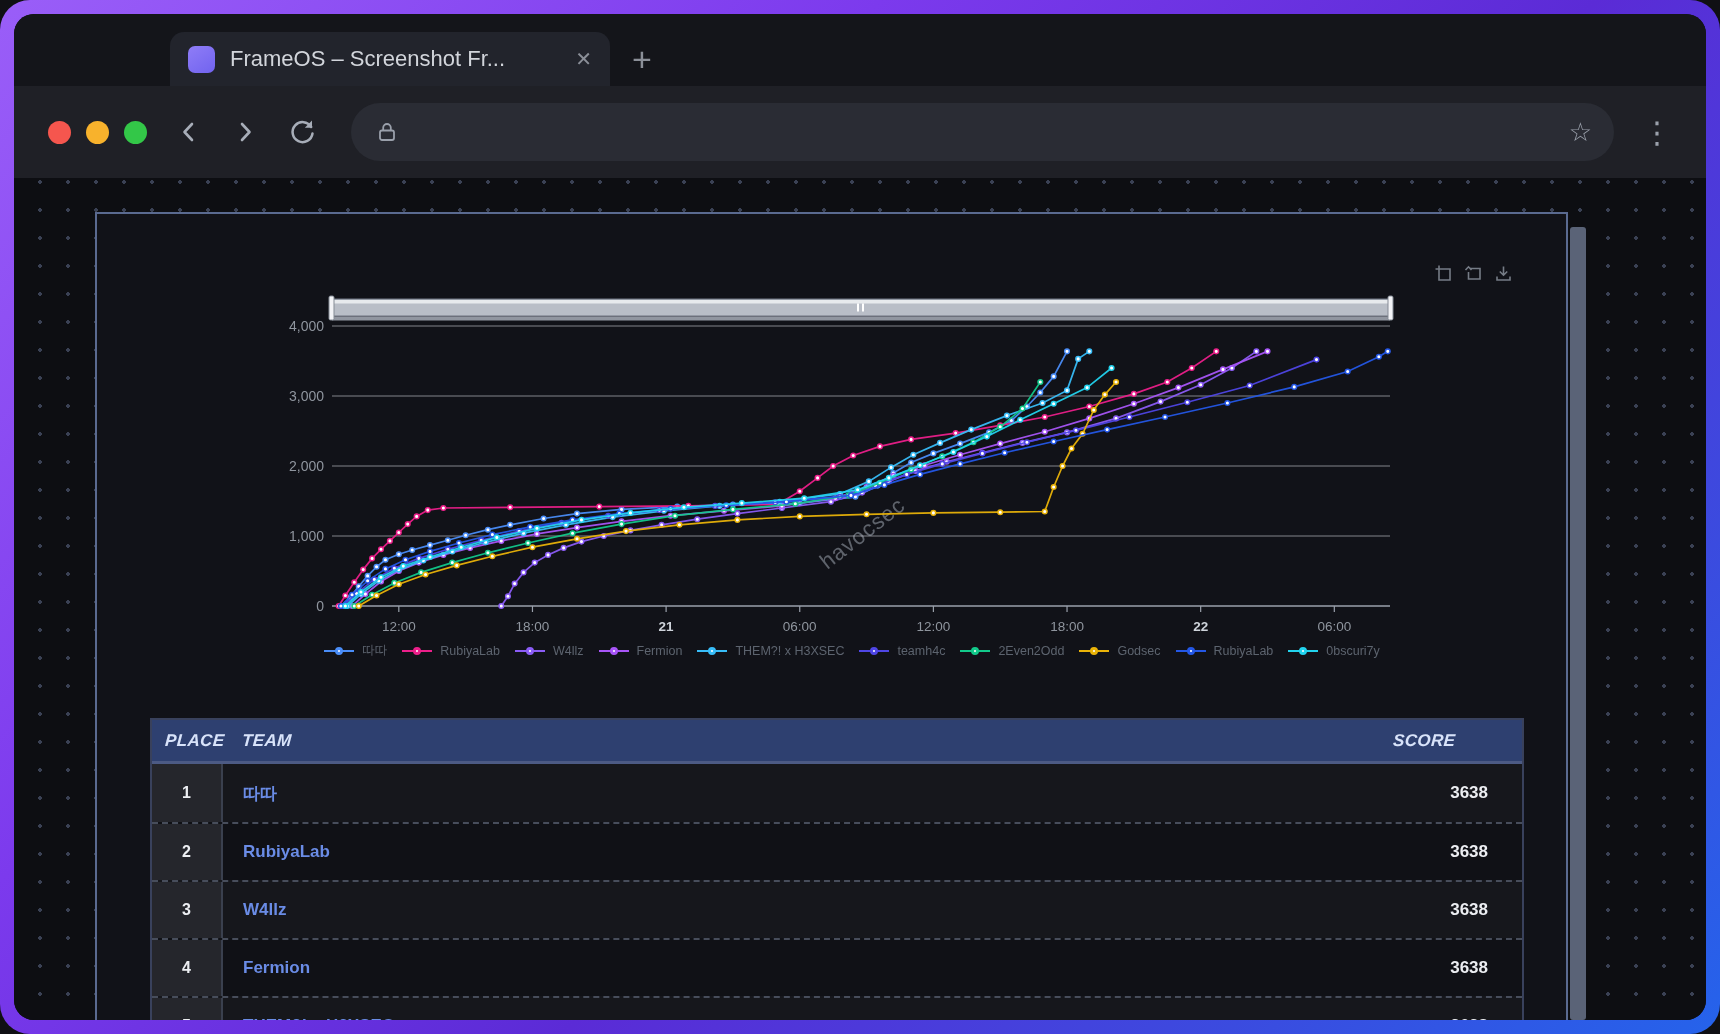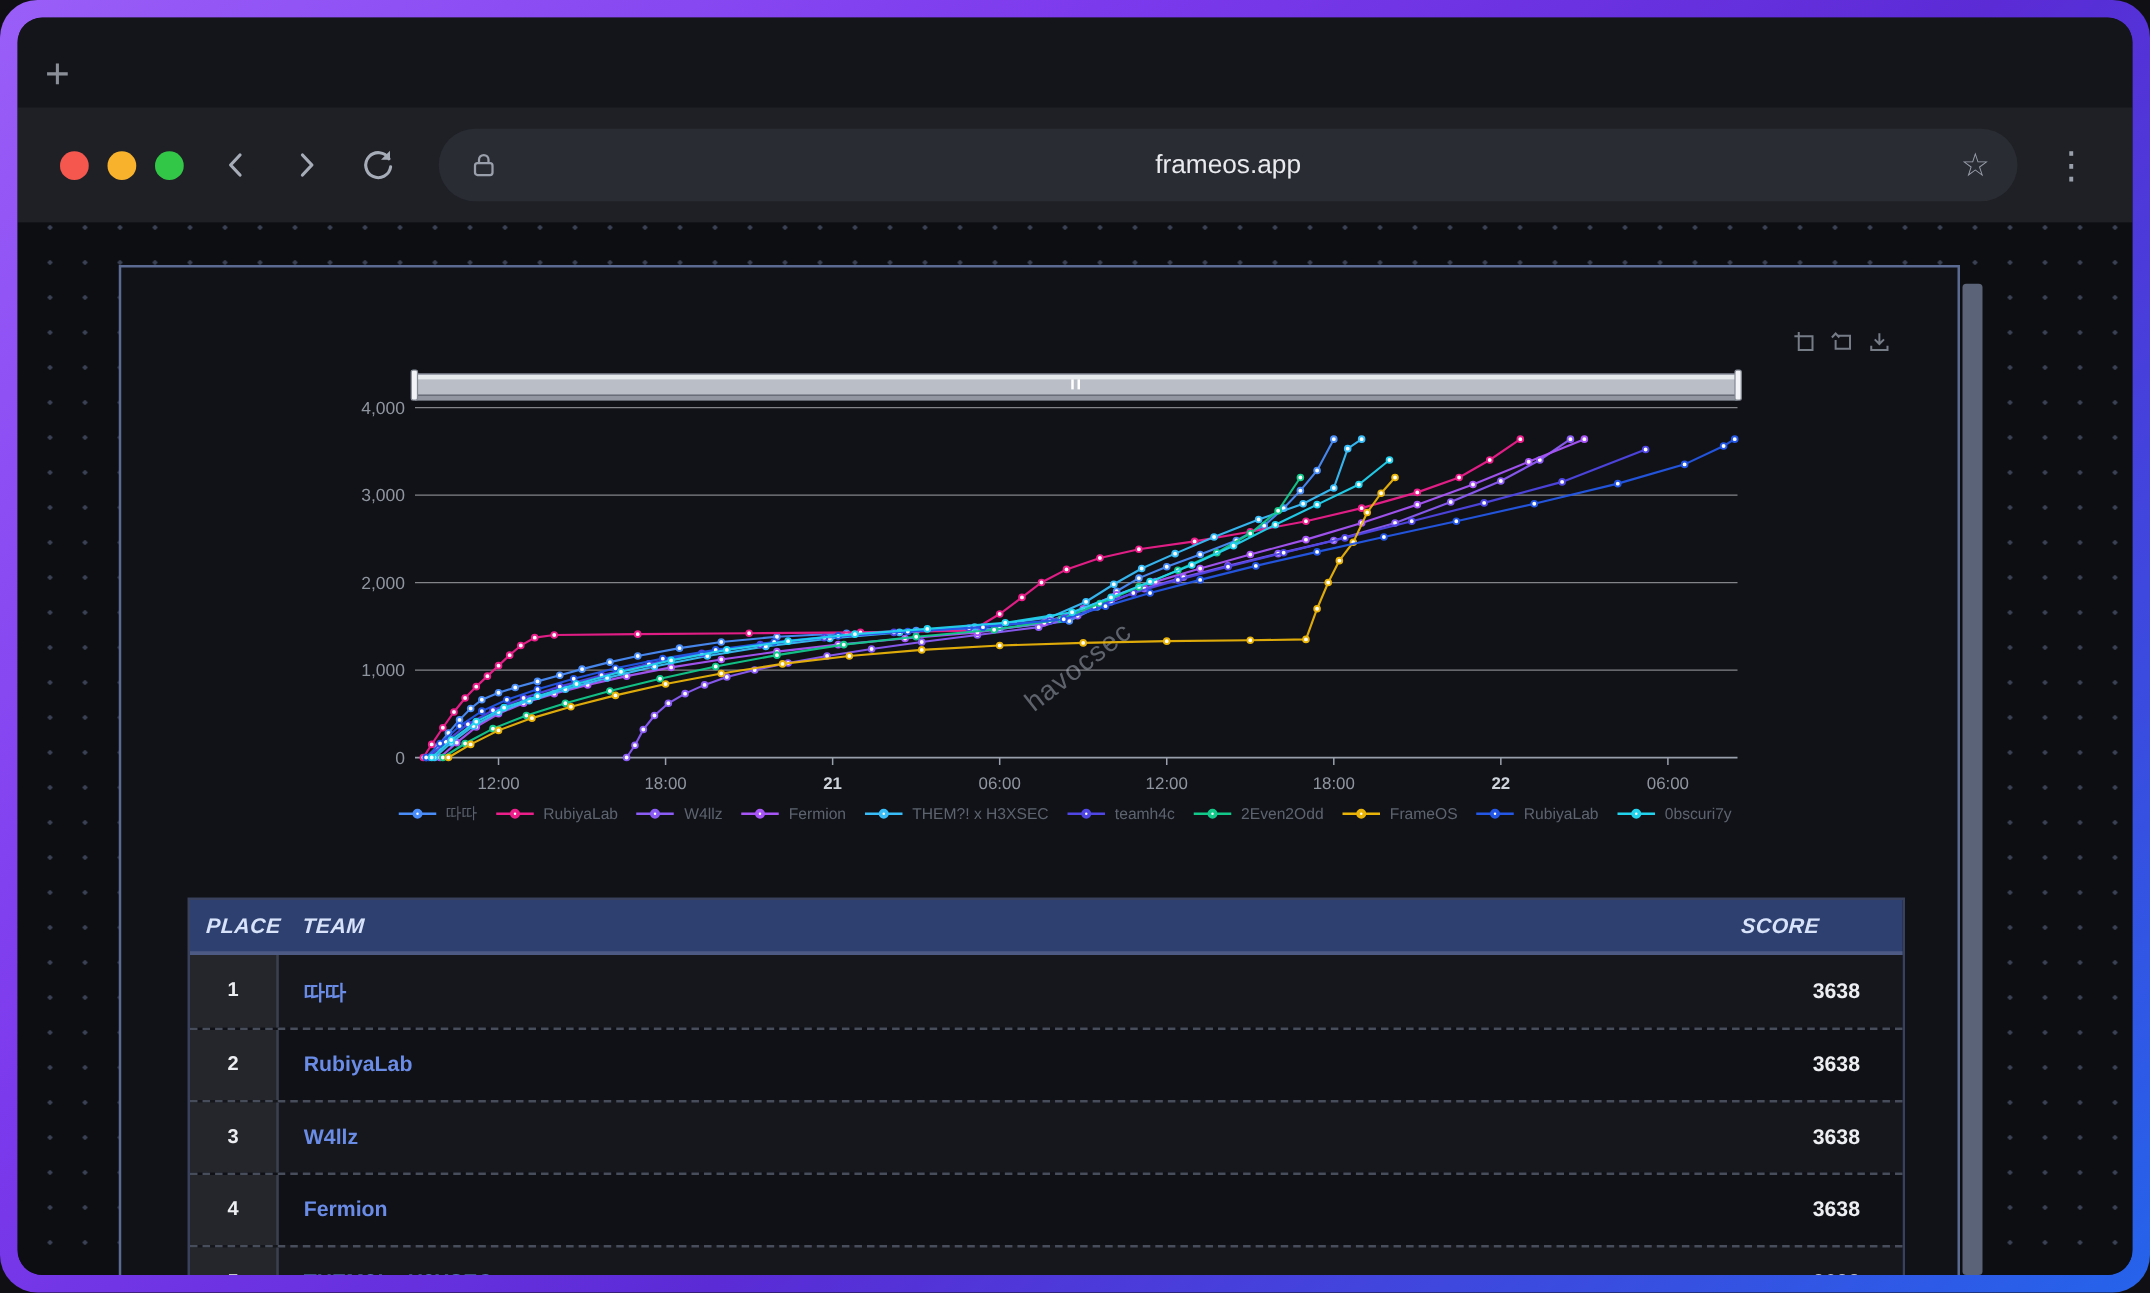--- a/index.html
+++ b/index.html
@@ -80,20 +80,25 @@
   .td-score { width:220px; display:flex; align-items:center; justify-content:flex-end;
     padding-right:34px; font-size:17px; font-weight:700; color:#eceef2; }
 </style>
 </head>
 <body>
 
 <div class="window">
   <div class="chrome">
 
     <div class="tabbar">
+      <div class="tab">
+        <span class="favicon"></span>
+        <span class="tab-title">FrameOS – Screenshot Fr...</span>
+        <span class="tab-close">✕</span>
+      </div>
       <span class="newtab">+</span>
     </div>
 
     <div class="toolbar">
       <div class="lights">
         <span class="light r"></span>
         <span class="light y"></span>
         <span class="light g"></span>
       </div>
       <span class="navbtn">
@@ -110,21 +115,20 @@
         <svg width="30" height="30" viewBox="0 0 30 30">
           <path d="M24.2 10 A 10 10 0 1 0 25.5 16.5" fill="none" stroke="#a7adb8" stroke-width="2.5" stroke-linecap="round"></path>
           <path d="M25 3.5 L25 10.8 L17.8 10.8 Z" fill="#a7adb8"></path>
         </svg>
       </span>
       <div class="urlbar">
         <svg class="lock" width="24" height="24" viewBox="0 0 24 24">
           <rect x="5" y="10.5" width="14" height="9.5" rx="2" fill="none" stroke="#9aa0ab" stroke-width="1.8"></rect>
           <path d="M8.2 10.5 V7.8 a3.8 3.8 0 0 1 7.6 0 V10.5" fill="none" stroke="#9aa0ab" stroke-width="1.8"></path>
         </svg>
-        <span class="url-text">frameos.app</span>
         <span class="star">☆</span>
       </div>
       <span class="menu">⋮</span>
     </div>
 
     <div class="content">
       <div class="panel">
 
         <div class="chart-tools">
           <svg width="19" height="19" viewBox="0 0 19 19">
@@ -483,21 +487,21 @@
             <span class="lg-item">
               <span class="lg-marker" style="background: rgb(18, 201, 138);">
                 <i style="border-color: rgb(18, 201, 138);"></i>
               </span>
               <span class="lg-label">2Even2Odd</span>
             </span>
             <span class="lg-item">
               <span class="lg-marker" style="background: rgb(234, 179, 8);">
                 <i style="border-color: rgb(234, 179, 8);"></i>
               </span>
-              <span class="lg-label">FrameOS</span>
+              <span class="lg-label">Godsec</span>
             </span>
             <span class="lg-item">
               <span class="lg-marker" style="background: rgb(36, 87, 230);">
                 <i style="border-color: rgb(36, 87, 230);"></i>
               </span>
               <span class="lg-label">RubiyaLab</span>
             </span>
             <span class="lg-item">
               <span class="lg-marker" style="background: rgb(34, 211, 238);">
                 <i style="border-color: rgb(34, 211, 238);"></i>

